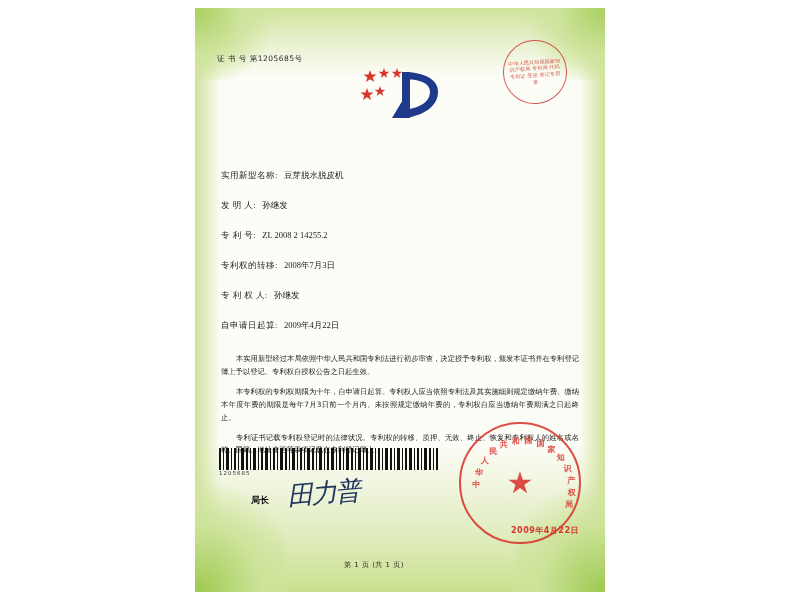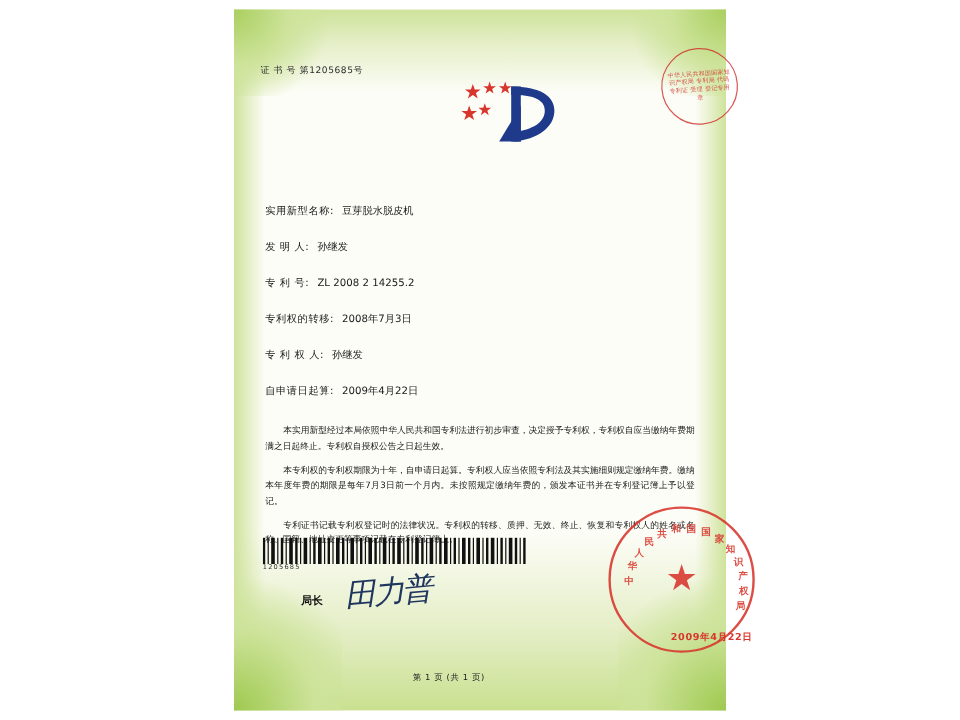--- a/index.html
+++ b/index.html
@@ -61,21 +61,21 @@
   .corner.tr { right: 0; top: 0;
     background: radial-gradient(circle at 100% 0%, #a9cf5f 0%, #cde39a 40%, rgba(253,253,248,0) 72%); }
   .corner.bl { left: 0; bottom: 0; height: 120px;
     background: radial-gradient(circle at 0% 100%, #9ec94f 0%, #cde39a 45%, rgba(253,253,248,0) 75%); }
   .corner.br { right: 0; bottom: 0; height: 120px;
     background: radial-gradient(circle at 100% 100%, #9ec94f 0%, #cde39a 45%, rgba(253,253,248,0) 75%); }
 
   .content {
     position: absolute;
     left: 0; top: 0;
-    width: 410px; height: 584px; padding-left: 48px;
+    width: 410px; height: 584px;
   }
 
   .cert-no {
     position: absolute;
     left: 22px; top: 46px;
     font-size: 7.5px;
     color: #2a2a2a;
     letter-spacing: 0.5px;
     font-family: "DejaVu Sans", sans-serif;
   }
@@ -122,20 +122,21 @@
     color: #111;
     letter-spacing: 2px;
     font-family: "DejaVu Sans", sans-serif;
   }
 
   .fields {
     position: absolute;
     left: 26px;
     top: 162px;
     width: 360px;
+    font-family: Liberation Serif, serif;
   }
   .field {
     font-size: 8.5px;
     color: #1a1a1a;
     margin-bottom: 18px;
     white-space: nowrap;
   }
   .field .lbl {
     display: inline-block;
     letter-spacing: 0.5px;
@@ -312,22 +313,22 @@
           <span class="lbl">专 利 权 人:</span>
           <span class="val">孙继发</span>
         </div>
         <div class="field">
           <span class="lbl">自申请日起算:</span>
           <span class="val">2009年4月22日</span>
         </div>
       </div>
 
       <div class="paragraphs">
-        <p class="para">本实用新型经过本局依照中华人民共和国专利法进行初步审查，决定授予专利权，专利权自应当缴纳年费期满之日起终止。专利权自授权公告之日起生效。</p>
-        <p class="para">本专利权的专利权期限为十年，自申请日起算。专利权人应当依照专利法及其实施细则规定缴纳年费。缴纳本年度年费的期限是每年7月3日前一个月内。未按照规定缴纳年费的，颁发本证书并在专利登记簿上予以登记。</p>
+        <p class="para">本实用新型经过本局依照中华人民共和国专利法进行初步审查，决定授予专利权，颁发本证书并在专利登记簿上予以登记。专利权自授权公告之日起生效。</p>
+        <p class="para">本专利权的专利权期限为十年，自申请日起算。专利权人应当依照专利法及其实施细则规定缴纳年费。缴纳本年度年费的期限是每年7月3日前一个月内。未按照规定缴纳年费的，专利权自应当缴纳年费期满之日起终止。</p>
         <p class="para">专利证书记载专利权登记时的法律状况。专利权的转移、质押、无效、终止、恢复和专利权人的姓名或名称、国籍、地址变更等事项记载在专利登记簿上。</p>
       </div>
 
       <div class="barcode">
         <svg width="220" height="22" viewBox="0 0 220 22" xmlns="http://www.w3.org/2000/svg">
           <g fill="#111">
             <rect x="0" y="0" width="2" height="22"></rect>
               <rect x="4" y="0" width="1" height="22"></rect>
             <rect x="7" y="0" width="3" height="22"></rect>
               <rect x="12" y="0" width="1" height="22"></rect>

